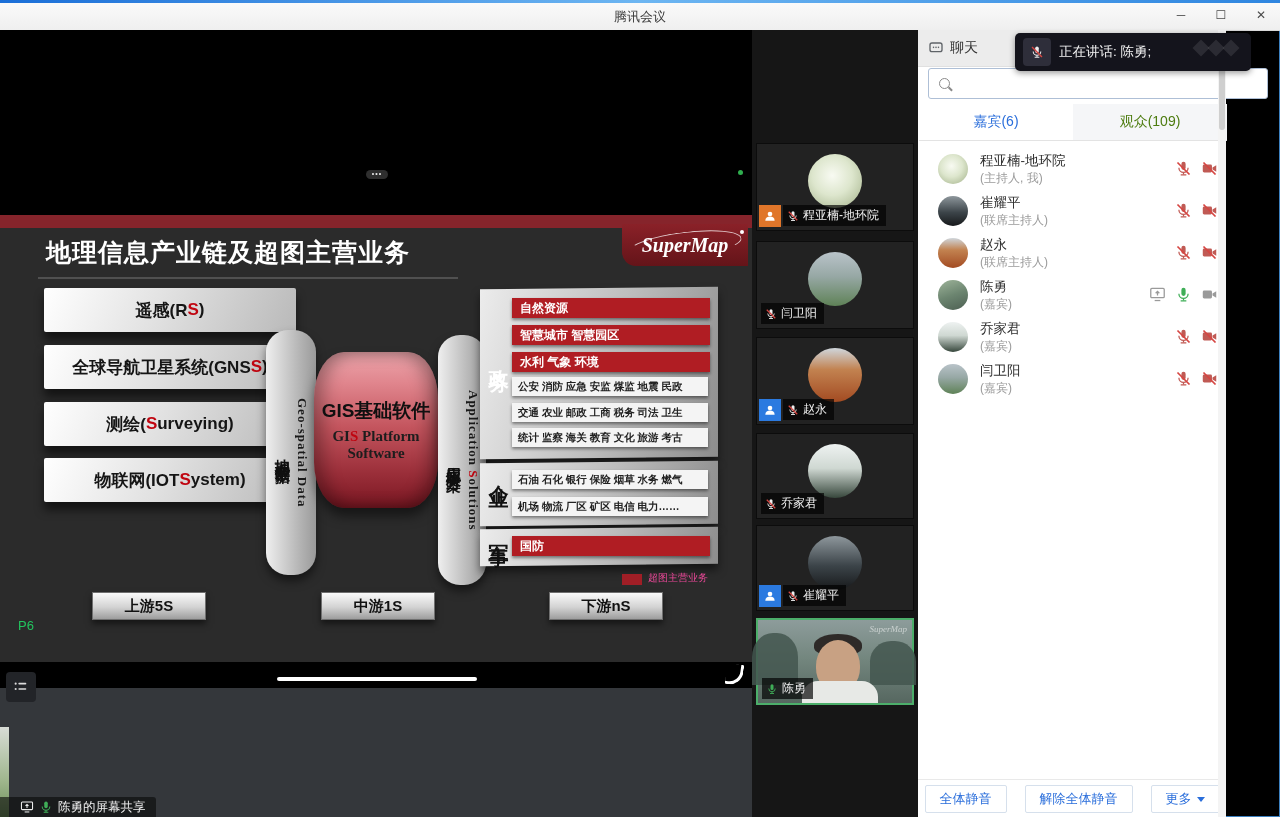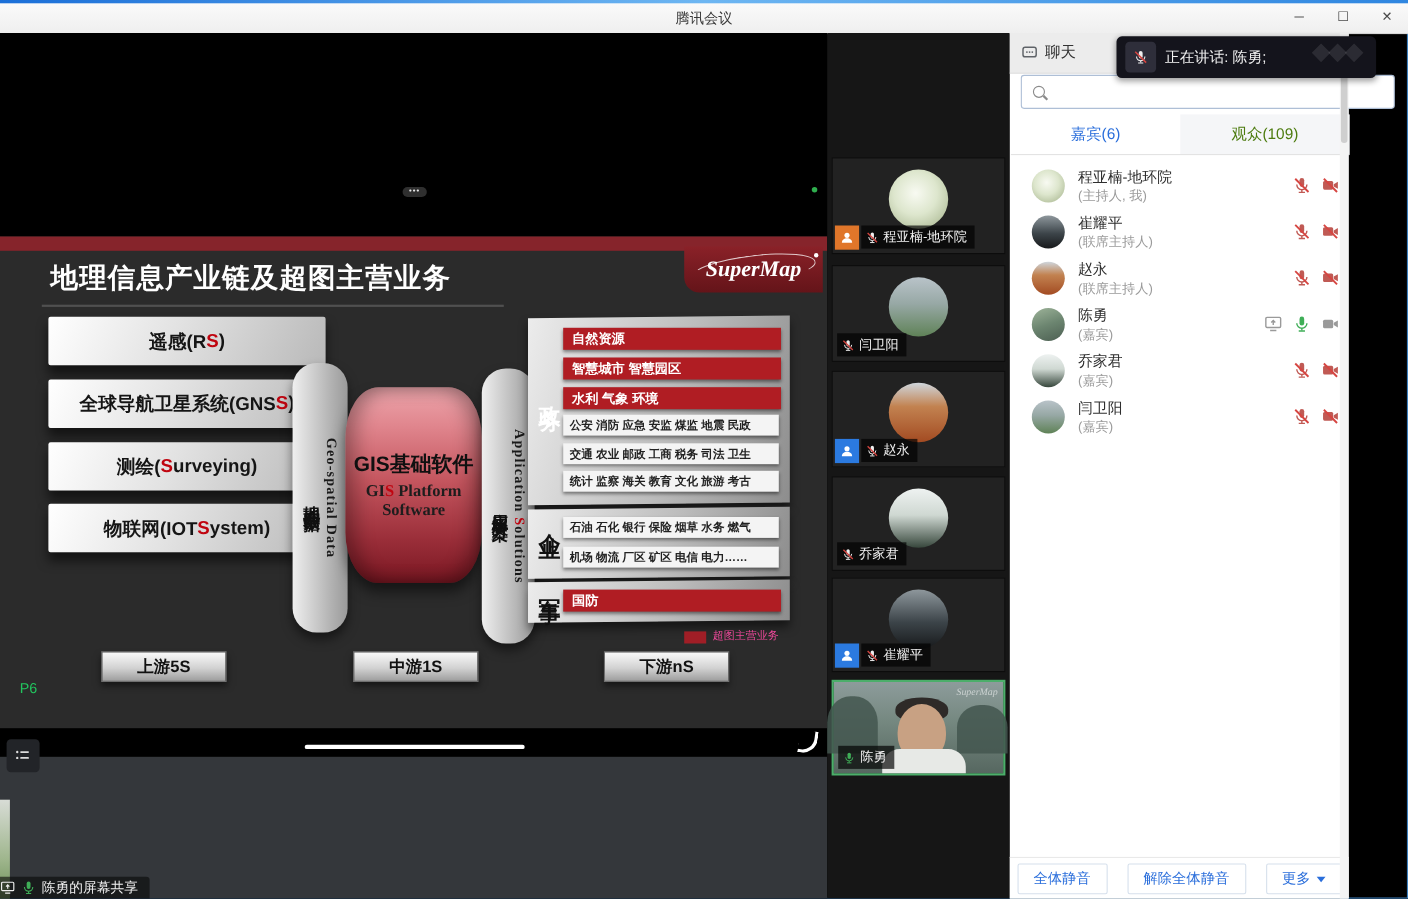--- a/index.html
+++ b/index.html
@@ -36,21 +36,21 @@
   .up-box{position:absolute;left:44px;width:252px;height:44px;border-radius:2px;
     background:linear-gradient(115deg,#ffffff 0%,#e2e2e2 45%,#b9b9b9 100%);
     box-shadow:0 8px 10px rgba(0,0,0,.55);display:flex;align-items:center;justify-content:center;
     font-size:17px;font-weight:700;color:#151515;}
   .hl{color:#c00510;}
   .vband{position:absolute;border-radius:22px;background:linear-gradient(90deg,#efefef,#b2b2b2 70%,#9a9a9a);
     box-shadow:0 6px 10px rgba(0,0,0,.5);display:flex;align-items:center;justify-content:center;gap:2px;}
   .vband .cn{writing-mode:vertical-rl;font-size:15px;font-weight:700;color:#101010;letter-spacing:2px;}
   .vband .en{writing-mode:vertical-rl;font-family:"Liberation Serif","DejaVu Serif",serif;
     font-size:13px;font-weight:700;color:#1a1a1a;letter-spacing:1px;}
-  .cyl{position:absolute;left:314px;top:137px;width:124px;height:178px;border-radius:30px/46px;
+  .cyl{position:absolute;left:314px;top:137px;width:124px;height:156px;border-radius:30px/46px;
     background:linear-gradient(180deg,#eda6ac 0%,#e0858d 20%,#c4555e 48%,#9a2e39 78%,#7a1722 100%);
     box-shadow:inset 10px 0 16px rgba(0,0,0,.28),inset -10px 0 16px rgba(0,0,0,.28),0 8px 12px rgba(0,0,0,.5);
     display:flex;flex-direction:column;align-items:center;justify-content:center;}
   .cyl-cn{font-size:19px;font-weight:700;color:#101010;}
   .cyl-en{font-family:"Liberation Serif","DejaVu Serif",serif;font-size:15px;font-weight:700;color:#1d1d1d;margin-top:4px;}
   .slab{position:absolute;background:linear-gradient(105deg,#ececec,#bcbcbc 55%,#8d8d8d);
     box-shadow:0 6px 9px rgba(0,0,0,.5);transform:skewY(-0.6deg);}
   .sec-label{position:absolute;writing-mode:vertical-rl;letter-spacing:4px;font-size:20px;font-weight:700;color:#111;}
   .sec-row{position:absolute;left:512px;width:190px;display:flex;align-items:center;}
   .row-red{height:20px;background:#b01d23;color:#fff;font-size:12px;font-weight:700;padding-left:8px;
@@ -63,21 +63,21 @@
     background:linear-gradient(180deg,#fafafa,#d2d2d2 55%,#9d9d9d);box-shadow:0 4px 6px rgba(0,0,0,.5);
     display:flex;align-items:center;justify-content:center;font-size:15px;font-weight:700;color:#111;}
   .page-num{position:absolute;left:18px;top:403px;font-size:13px;color:#22c55e;text-align:right;}
   .annot-line{position:absolute;left:277px;top:647px;width:200px;height:4px;border-radius:2px;background:#fff;}
   .annot-arc{position:absolute;left:726px;top:634px;width:14px;height:18px;border-right:3px solid #fff;
     border-bottom:3px solid #fff;border-radius:0 0 14px 0;transform:rotate(8deg);}
   .list-fab{position:absolute;left:6px;top:642px;width:30px;height:30px;background:#222428;border-radius:4px;
     display:flex;align-items:center;justify-content:center;color:#dcdcdc;}
   .edge-sliver{position:absolute;left:0;top:697px;width:9px;height:90px;
     background:linear-gradient(180deg,#d8dcd6,#9fb68d 60%,#6d9059);}
-  .share-pill{position:absolute;left:0;top:767px;height:20px;padding:0 10px 0 0;
+  .share-pill{position:absolute;left:0;top:767px;height:20px;padding:0 10px 0 20px;
     background:rgba(10,10,10,.62);border-radius:0 3px 0 0;display:flex;align-items:center;gap:5px;
     color:#f0f0f0;font-size:12.5px;}
   
   .filmstrip{position:absolute;left:752px;top:30px;width:166px;height:787px;background:#161616;}
   .tile{position:absolute;left:4px;width:158px;background:#222;border:1px solid #0c0c0c;box-sizing:border-box;}
   .tile .avatar{position:absolute;left:51px;top:10px;width:54px;height:54px;border-radius:50%;}
   .namebar{position:absolute;bottom:4px;display:flex;align-items:center;gap:4px;
     background:rgba(0,0,0,.68);padding:2px 7px 2px 4px;color:#f2f2f2;font-size:12px;white-space:nowrap;}
   .badge{position:absolute;left:2px;bottom:3px;width:22px;height:22px;display:flex;align-items:center;
     justify-content:center;color:#fff;}

